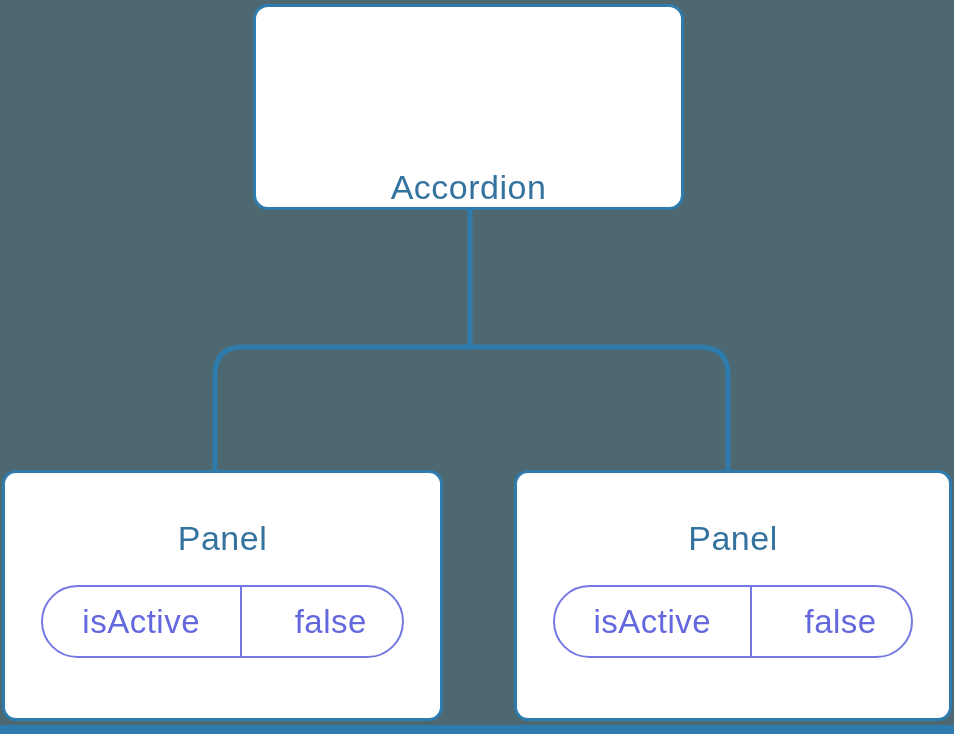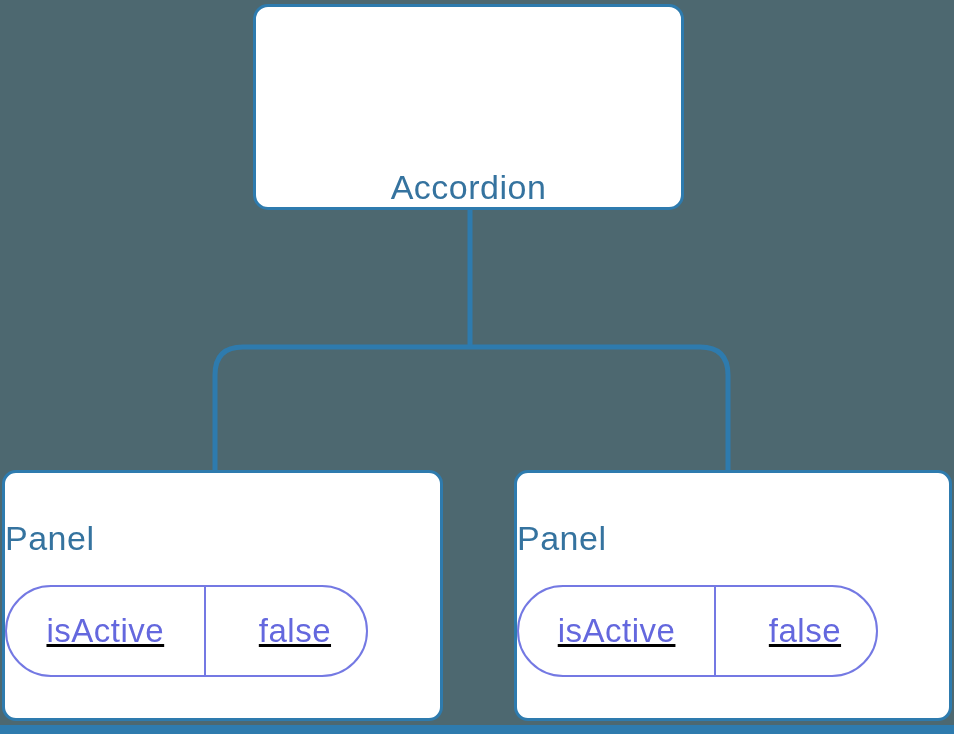--- a/index.html
+++ b/index.html
@@ -52,35 +52,34 @@
     font-size: 34px;
     font-weight: 500;
     letter-spacing: 0.5px;
   }
   .panel-node {
     top: 470px;
     height: 251px;
     border-radius: 14px;
     display: flex;
     flex-direction: column;
-    align-items: flex-start;
+    align-items: center;
     padding-top: 46px;
   }
   .panel-left  { left: 2px;   width: 441px; }
   .panel-right { left: 514px; width: 438px; }
   .state-pill {
     margin-top: 27px;
     width: 83.5%;
-    height: 92px;
+    height: 73px;
     border: 2px solid var(--pill-border);
     border-radius: 50px;
     display: flex;
     align-items: stretch;
     overflow: hidden;
-    text-decoration: underline;
   }
   .pill-cell {
     display: flex;
     align-items: center;
     justify-content: center;
     color: var(--pill-text);
     font-size: 33px;
     font-weight: 400;
     letter-spacing: 0.5px;
   }

